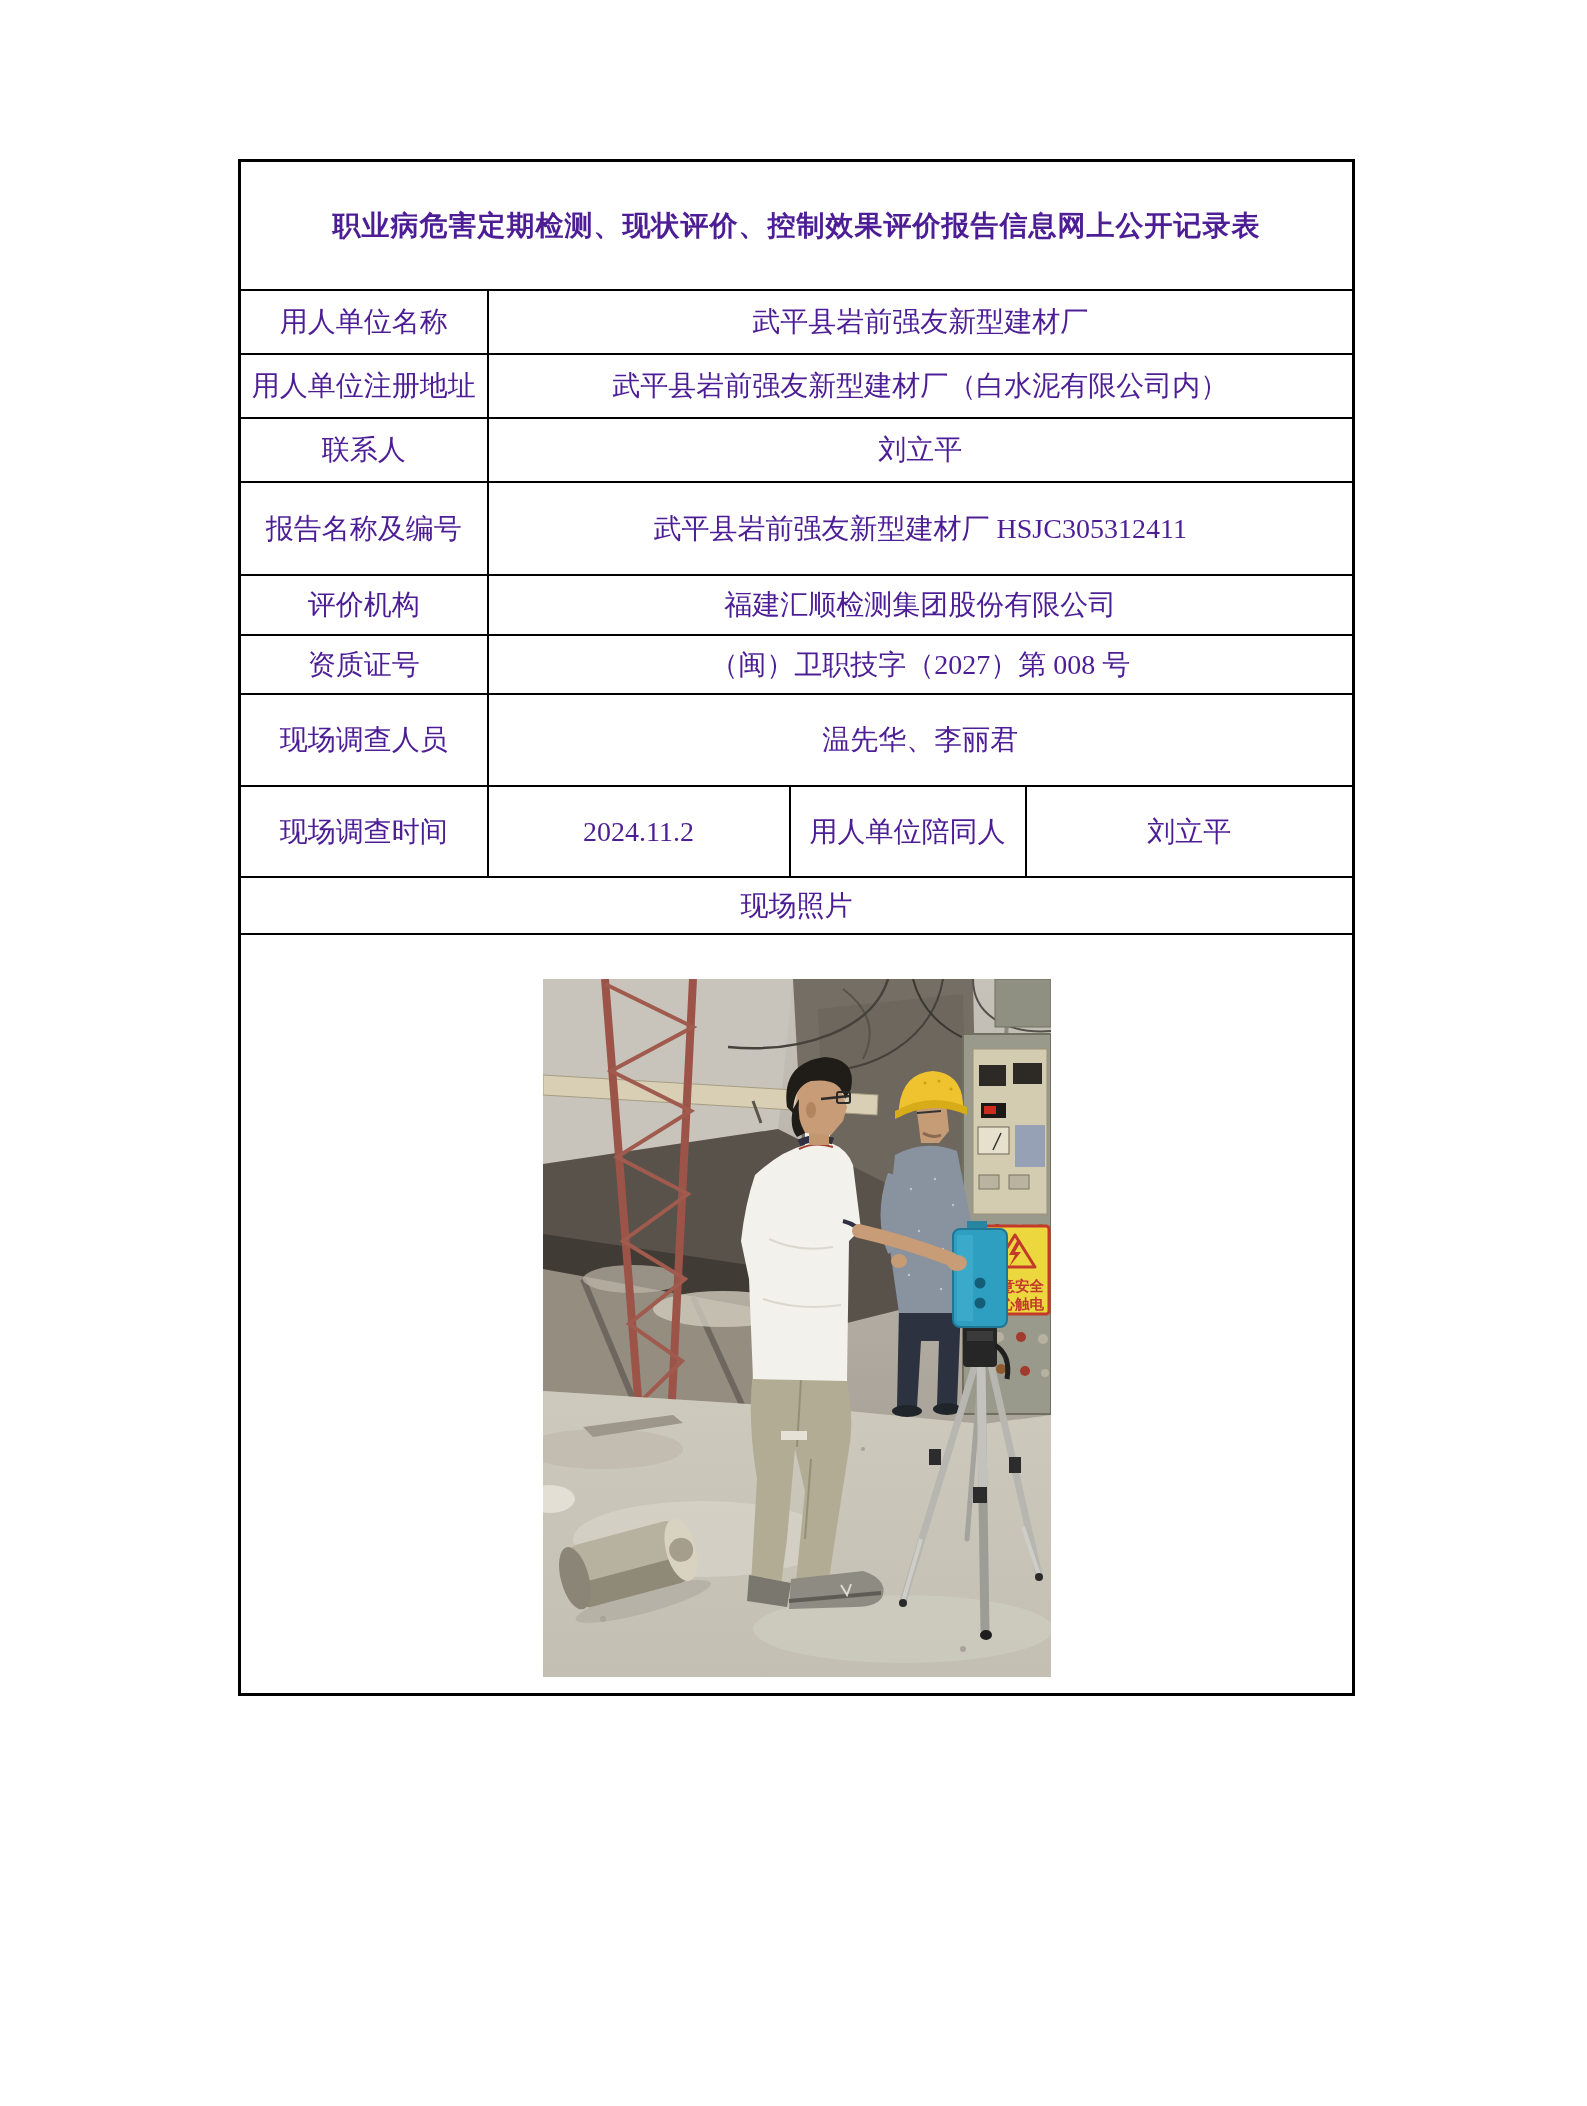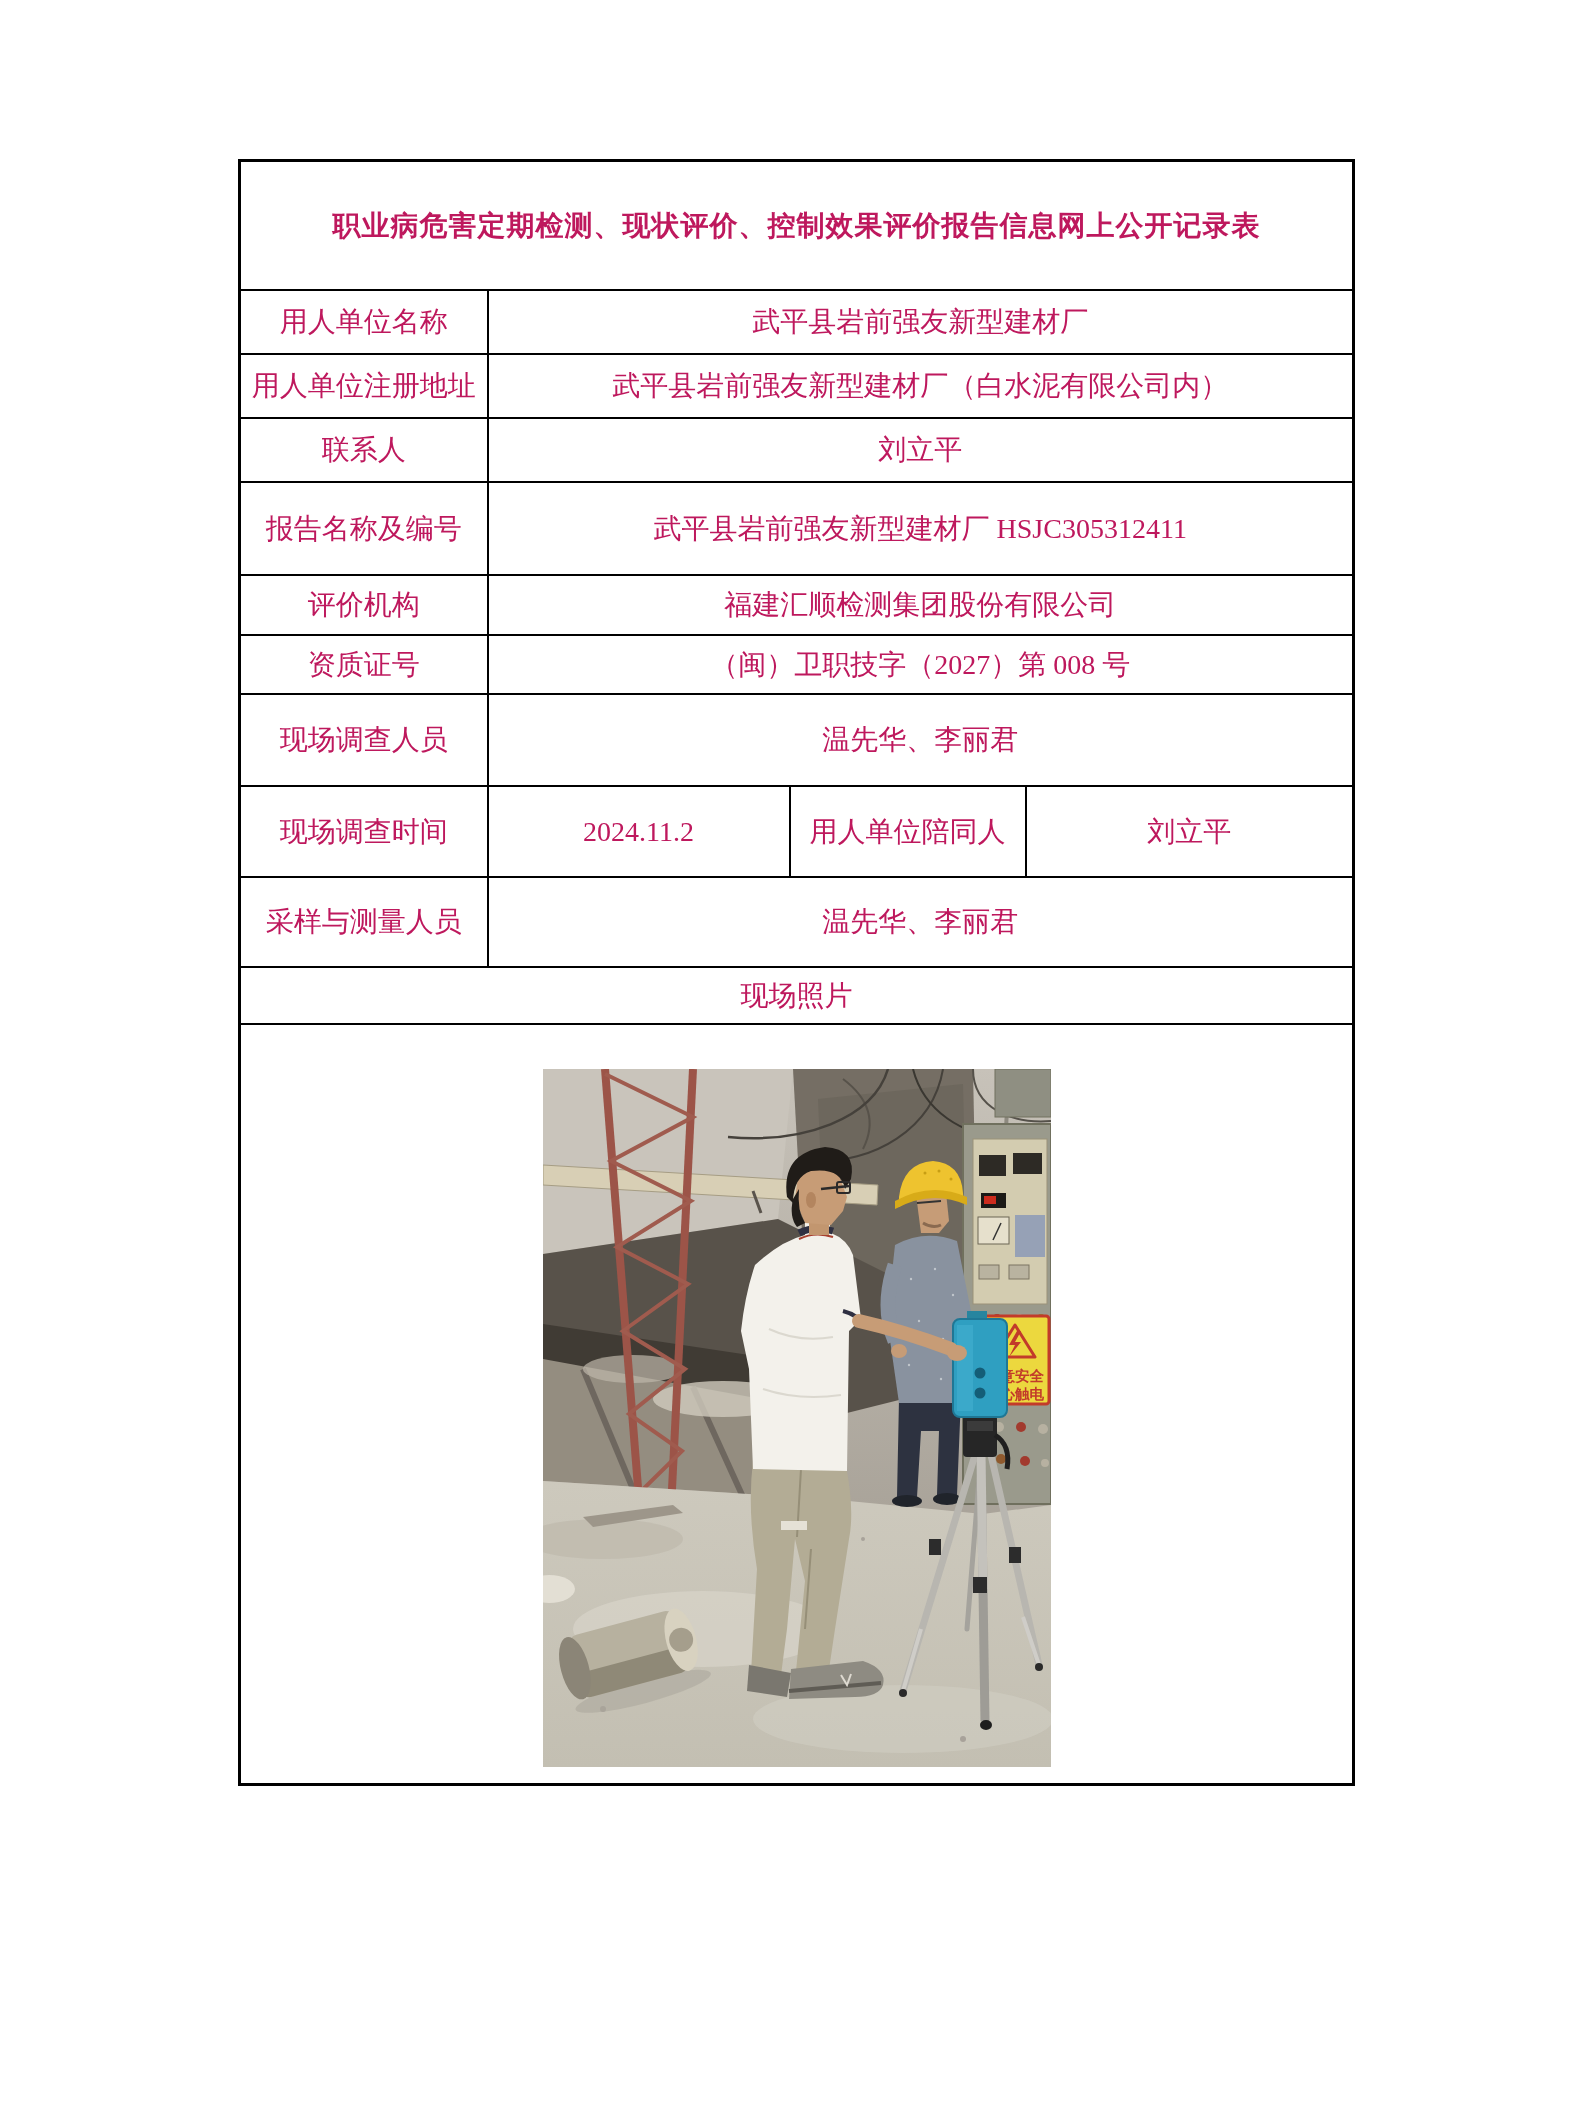--- a/index.html
+++ b/index.html
@@ -1,21 +1,21 @@
 <!DOCTYPE html>
 <html><head>
 <meta charset="utf-8">
 <style>
   html,body { margin:0; padding:0; background:#ffffff; }
   .page {
     position:relative;
     width:1587px; height:2008px;
     background:#ffffff;
     font-family:"Liberation Serif","DejaVu Serif",serif;
-    color:#be185d;
+    color:#4c1d95;
     overflow:hidden;
   }
   table.record {
     position:absolute; left:238px; top:159px;
     width:1114px;
     border-collapse:collapse;
     table-layout:fixed;
     border:3px solid #000;
   }
   table.record td {
@@ -93,24 +93,20 @@
       <td colspan="3">温先华、李丽君</td>
     </tr>
 
     <tr style="height:91px">
       <td>现场调查时间</td>
       <td>2024.11.2</td>
       <td>用人单位陪同人</td>
       <td>刘立平</td>
     </tr>
 
-    <tr style="height:90px">
-      <td>采样与测量人员</td>
-      <td colspan="3">温先华、李丽君</td>
-    </tr>
 
 
     <tr style="height:57px">
       <td colspan="4">现场照片</td>
     </tr>
 
     <tr style="height:761px">
       <td colspan="4" class="photo-cell">
         <div class="photo-frame">
           <svg viewBox="0 0 508 698" preserveAspectRatio="none">

